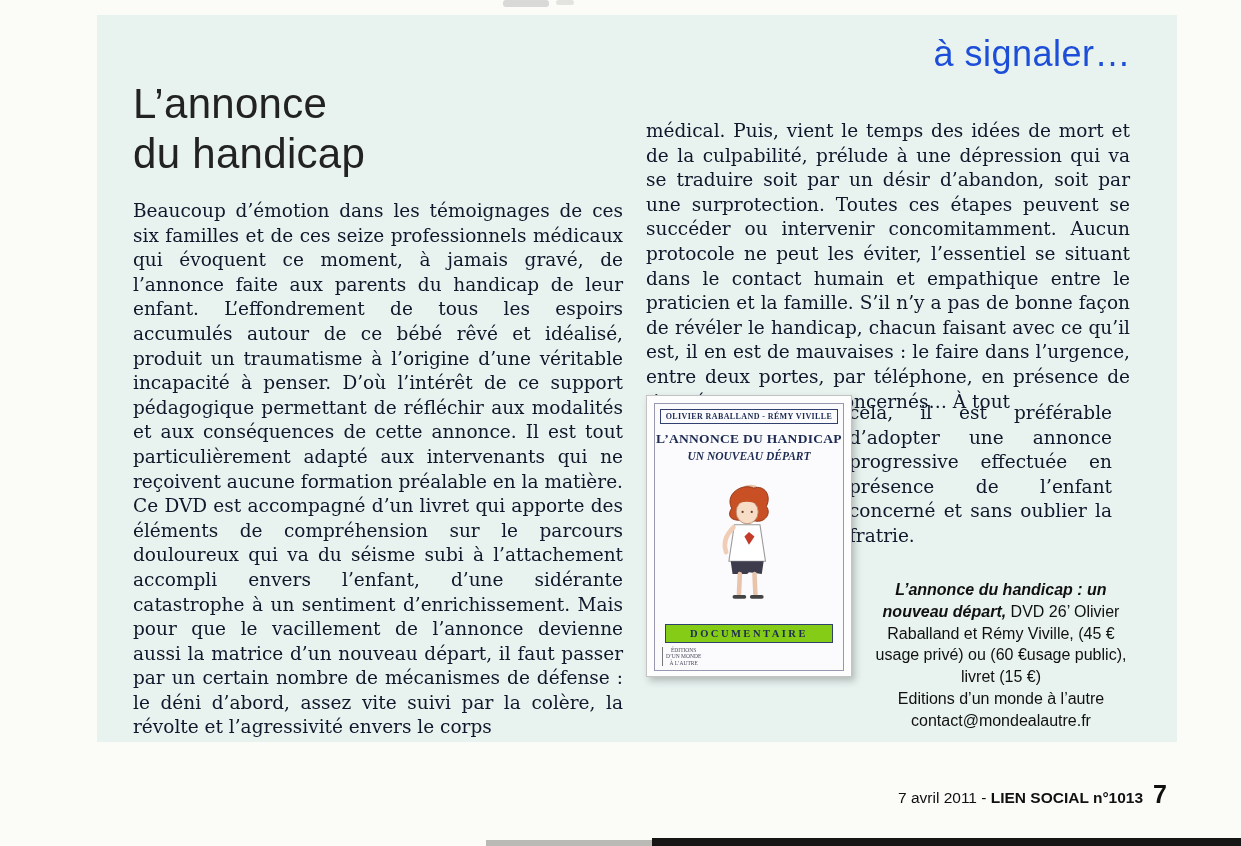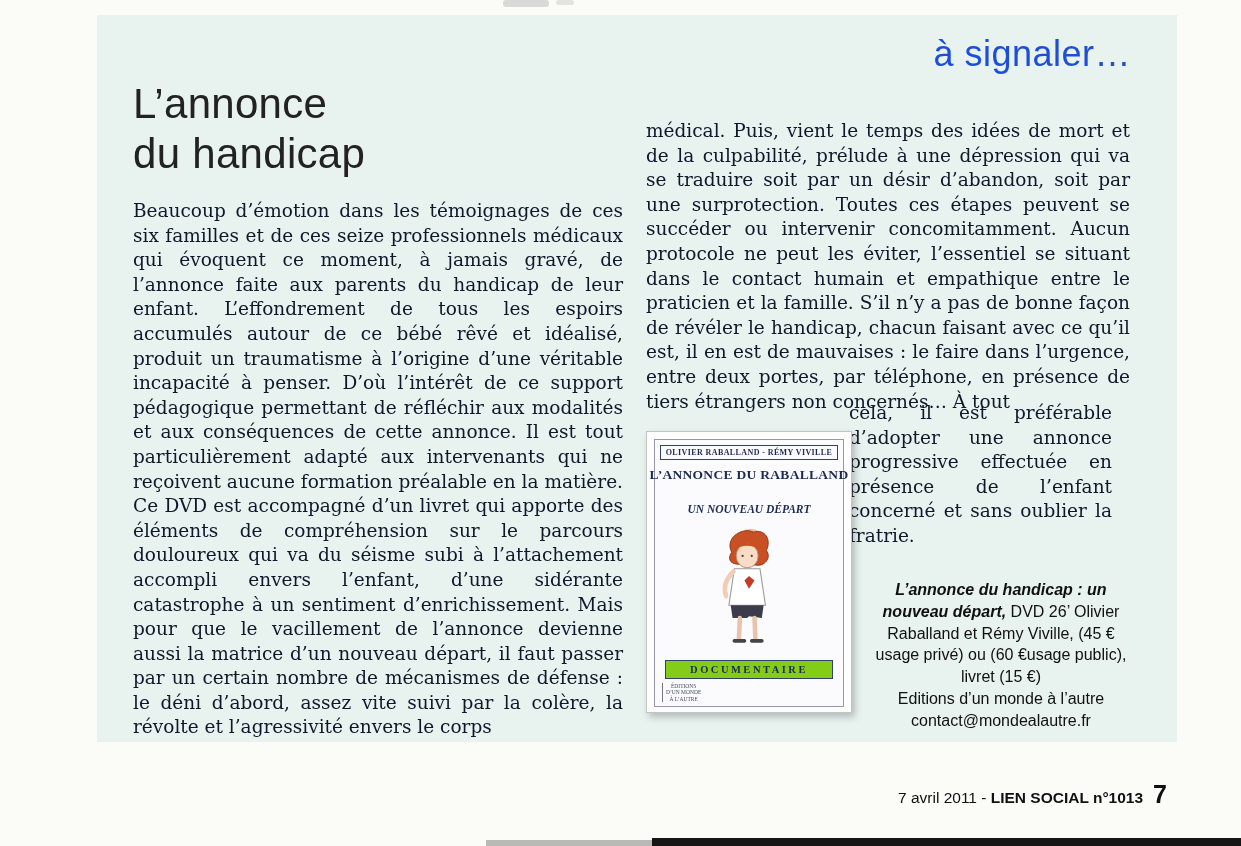--- a/index.html
+++ b/index.html
@@ -64,21 +64,21 @@
 
   .beside-cover {
     position:absolute;
     left:752px; top:386px;
     width:263px;
   }
 
   
   .dvd {
     position:absolute;
-    left:549px; top:416px;
+    left:549px; top:380px;
     width:206px; height:282px;
     background:#fdfdfe;
     border:1px solid #c3c3c3;
     box-shadow:3px 4px 7px rgba(60,60,60,0.30);
     padding:7px 7px 5px 7px;
   }
   .dvd-frame {
     height:100%;
     border:1px solid #9797b0;
     background:#fbfbfe;
@@ -101,21 +101,21 @@
   .dvd-title {
     margin-top:7px;
     font-family:"Liberation Serif", serif;
     font-weight:bold;
     font-size:13.5px;
     letter-spacing:0.3px;
     color:#1c2a52;
     white-space:nowrap;
   }
   .dvd-sub {
-    margin-top:20px;
+    margin-top:3px;
     font-family:"Liberation Serif", serif;
     font-weight:bold;
     font-style:italic;
     font-size:11.5px;
     color:#1c2a52;
   }
   .dvd-art {
     flex:1;
     width:100%;
     display:flex;
@@ -219,21 +219,21 @@
 
   <div class="bodytext col-left">Beaucoup d’émotion dans les témoignages de ces six familles et de ces seize professionnels médicaux qui évoquent ce moment, à jamais gravé, de l’annonce faite aux parents du handicap de leur enfant. L’effondrement de tous les espoirs accumulés autour de ce bébé rêvé et idéalisé, produit un traumatisme à l’origine d’une véritable incapacité à penser. D’où l’intérêt de ce support pédagogique permettant de réfléchir aux modalités et aux conséquences de cette annonce. Il est tout particulièrement adapté aux intervenants qui ne reçoivent aucune formation préalable en la matière. Ce DVD est accompagné d’un livret qui apporte des éléments de compréhension sur le parcours douloureux qui va du séisme subi à l’attachement accompli envers l’enfant, d’une sidérante catastrophe à un sentiment d’enrichissement. Mais pour que le vacillement de l’annonce devienne aussi la matrice d’un nouveau départ, il faut passer par un certain nombre de mécanismes de défense : le déni d’abord, assez vite suivi par la colère, la révolte et l’agressivité envers le corps</div>
 
   <div class="bodytext col-right-top">médical. Puis, vient le temps des idées de mort et de la culpabilité, prélude à une dépression qui va se traduire soit par un désir d’abandon, soit par une surprotection. Toutes ces étapes peuvent se succéder ou intervenir concomitamment. Aucun protocole ne peut les éviter, l’essentiel se situant dans le contact humain et empathique entre le praticien et la famille. S’il n’y a pas de bonne façon de révéler le handicap, chacun faisant avec ce qu’il est, il en est de mauvaises : le faire dans l’urgence, entre deux portes, par téléphone, en présence de tiers étrangers non concernés… À tout</div>
 
   <div class="bodytext beside-cover">cela, il est préférable d’adopter une annonce progressive effectuée en présence de l’enfant concerné et sans oublier la fratrie.</div>
 
   <div class="dvd">
     <div class="dvd-frame">
       <div class="dvd-authors">OLIVIER RABALLAND - RÉMY VIVILLE</div>
-      <div class="dvd-title">L’ANNONCE DU RABALLAND</div>
+      <div class="dvd-title">L’ANNONCE DU HANDICAP</div>
       <div class="dvd-sub">UN NOUVEAU DÉPART</div>
       <div class="dvd-art">
         <svg width="104" height="128" viewBox="0 0 110 140" xmlns="http://www.w3.org/2000/svg">
 
           <path d="M64 32 C74 20 66 6 52 10" stroke="#e9c4aa" stroke-width="6" fill="none" stroke-linecap="round"></path>
           <path d="M64 32 C74 20 66 6 52 10" stroke="#b98a6d" stroke-width="1" fill="none" opacity="0.5"></path>
 
           <path d="M36 32 C28 16 48 4 60 10 C72 6 80 18 74 30 C80 38 72 48 62 46 L42 45 C33 44 32 38 36 32 Z" fill="#c94f24" stroke="#8c3314" stroke-width="1"></path>
 
           <ellipse cx="53" cy="36" rx="12" ry="13" fill="#f7dcc6" stroke="#b98a6d" stroke-width="1"></ellipse>

